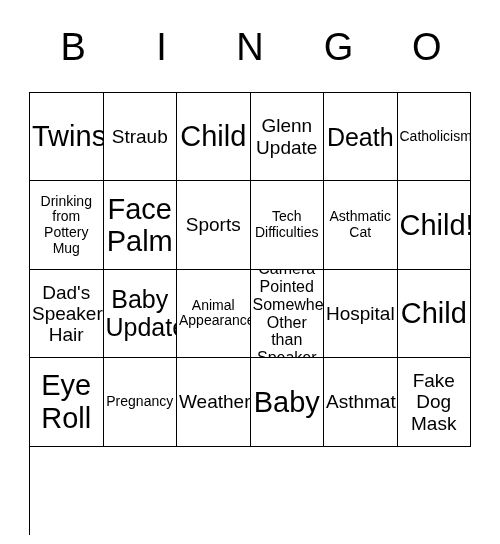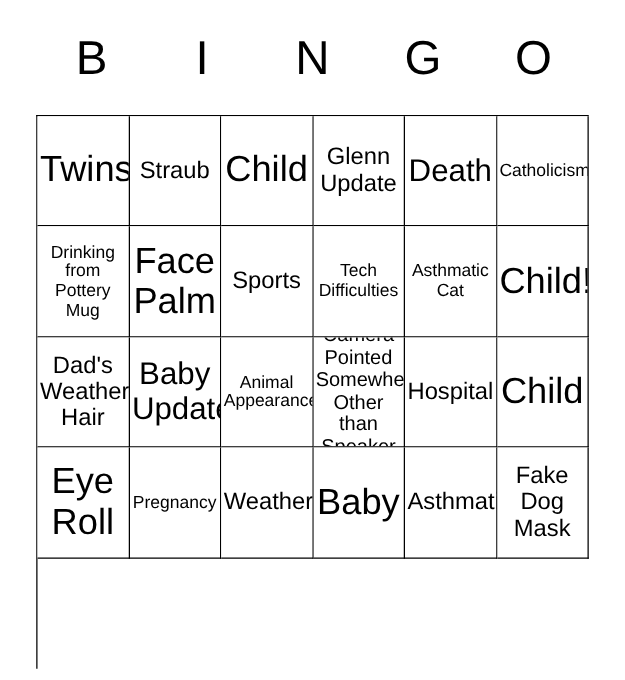--- a/index.html
+++ b/index.html
@@ -133,21 +133,21 @@
       </div>
       <div class="bingo-cell size-sm">
         <span class="cell-text">Asthmatic
 Cat</span>
       </div>
       <div class="bingo-cell size-xl">
         <span class="cell-text">Child!</span>
       </div>
       <div class="bingo-cell size-md">
         <span class="cell-text">Dad's
-Weather
+Speaker
 Hair</span>
       </div>
       <div class="bingo-cell size-lg">
         <span class="cell-text">Baby
 Update</span>
       </div>
       <div class="bingo-cell size-sm">
         <span class="cell-text">Animal
 Appearance</span>
       </div>

